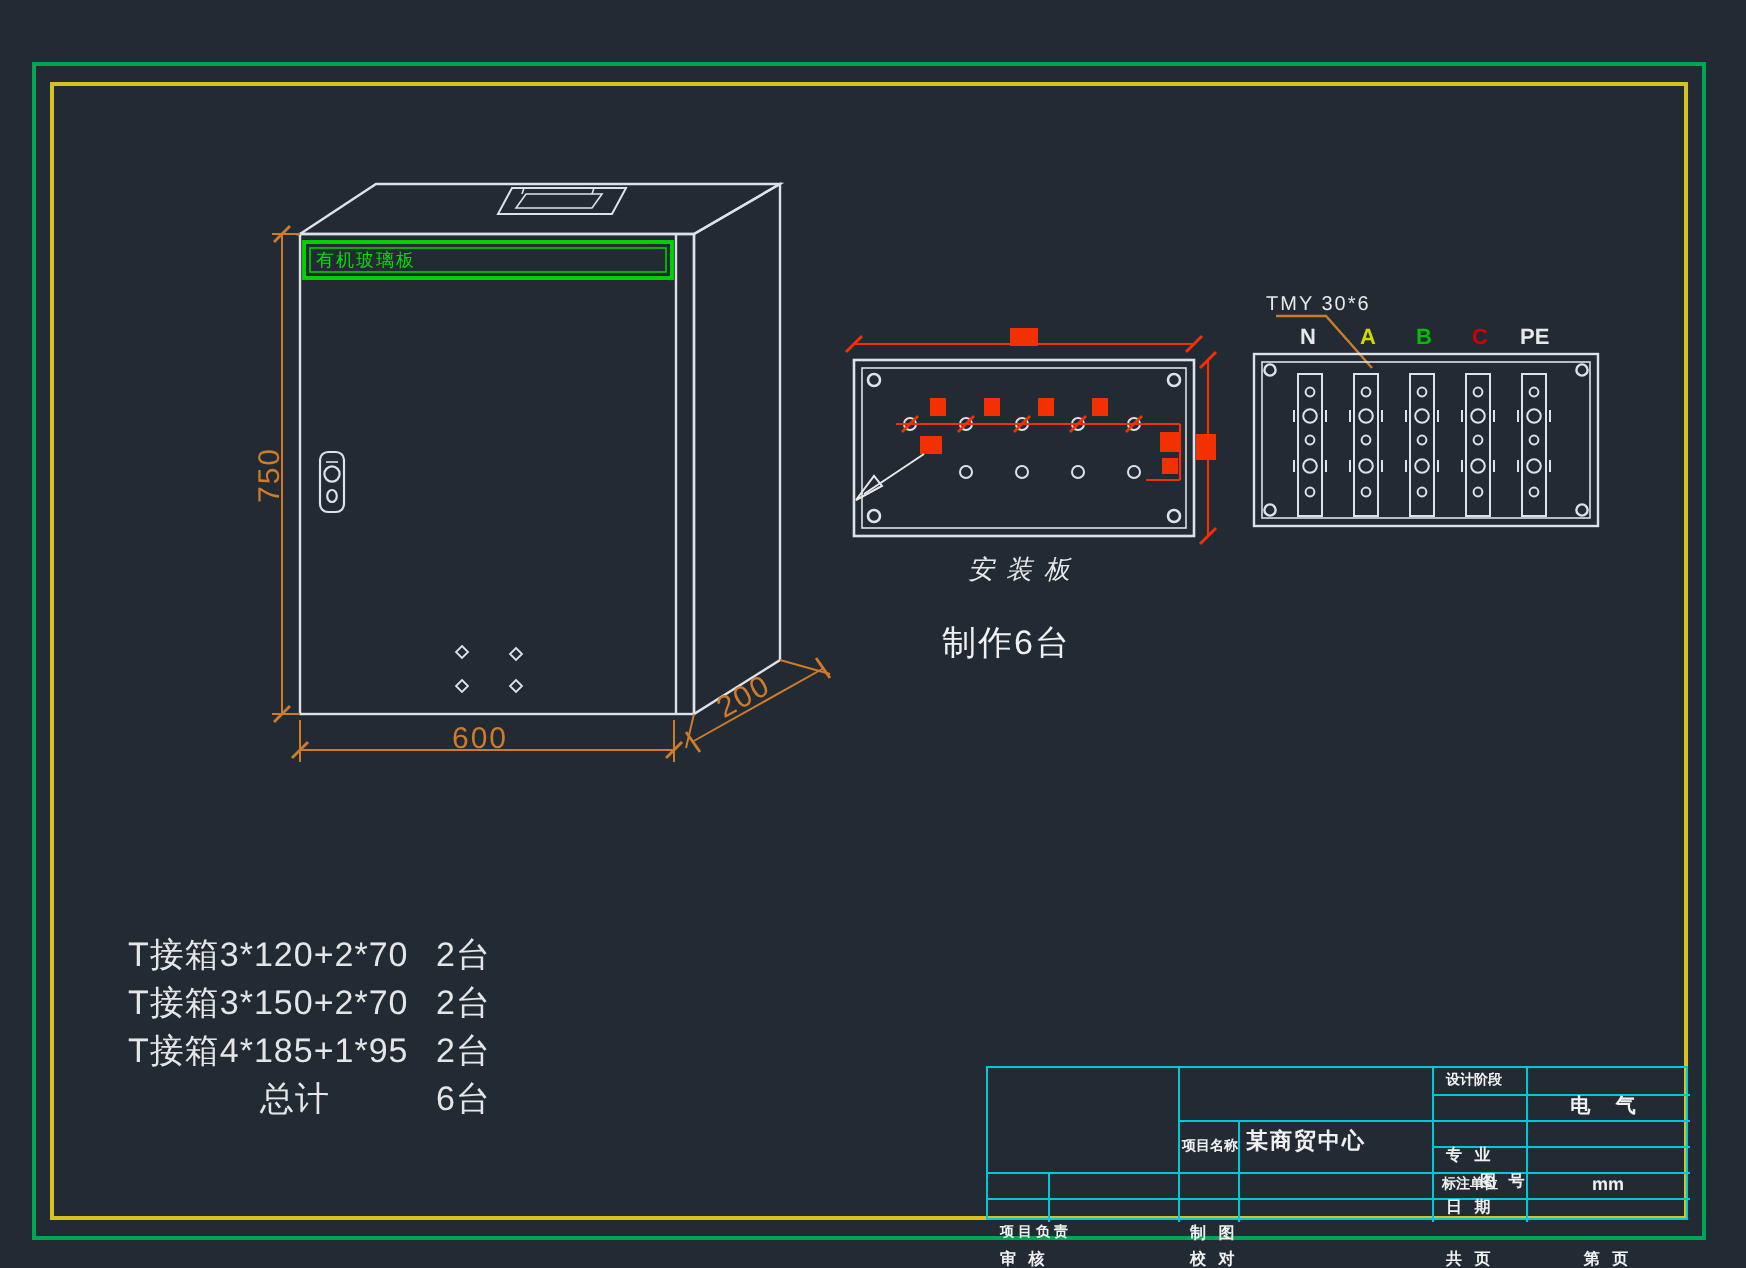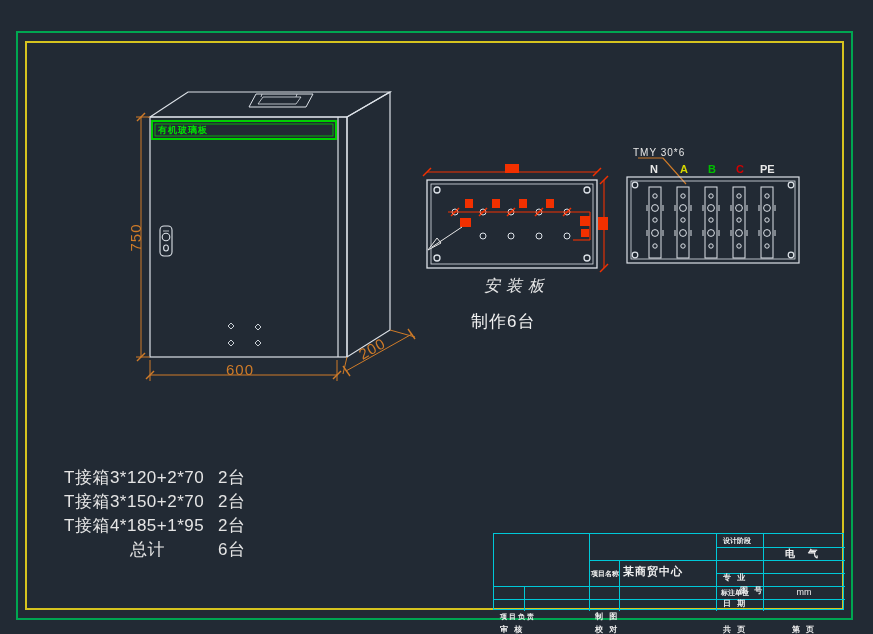--- a/index.html
+++ b/index.html
@@ -9,23 +9,23 @@
   
   #border-outer{left:16px;top:31px;width:837px;height:589px;border:2px solid #00a651;box-sizing:border-box;}
   #border-inner{left:25px;top:41px;width:819px;height:569px;border:2px solid #d6c31f;box-sizing:border-box;}
   
   .cad{position:absolute;color:#e8e8e8;white-space:nowrap;line-height:1;}
   .orange{color:#cf7b28;}
   .dimtext{font-size:15px;letter-spacing:1px;}
   
   .caption-big{font-size:25px;letter-spacing:2px;color:#f0f0f0;}
   
-  .strip-label{font-size:9px;font-weight:bold;color:#00e000;letter-spacing:1px;}
-  
-  .caption-plate{font-size:16px;font-style:italic;letter-spacing:6px;color:#e8e8e8;}
+  .strip-label{font-size:9px;font-weight:normal;color:#00e000;letter-spacing:1px;}
+  
+  .caption-plate{font-size:13px;font-style:italic;letter-spacing:6px;color:#e8e8e8;}
   .note-make{font-size:17px;color:#f0f0f0;letter-spacing:1px;}
   
   .spec{font-size:10px;letter-spacing:1px;color:#e8e8e8;}
   .phase{font-size:11px;font-weight:bold;}
   
   .bom-item{font-size:17px;color:#e5e5e5;letter-spacing:0.5px;}
   
   #tblock{left:493px;top:533px;width:351px;height:77px;border:1px solid #00c8d8;box-sizing:border-box;}
   .tl{position:absolute;background:#00c8d8;}
   .tb-text{position:absolute;color:#f0f0f0;white-space:nowrap;line-height:1;}
@@ -263,18 +263,18 @@
     <span class="tb-text lab8" style="left:6px;top:68px;">审  核</span>
     <span class="tb-text lab8" style="left:101px;top:55px;">制  图</span>
     <span class="tb-text lab8" style="left:101px;top:68px;">校  对</span>
 
     <span class="tb-text lab7" style="left:229px;top:3px;">设计阶段</span>
     <span class="tb-text lab8" style="left:229px;top:16px;">专  业</span>
     <span class="tb-text" style="left:269px;top:15px;width:82px;text-align:center;font-size:10px;font-weight:bold;letter-spacing:5px;">电 气</span>
     <span class="tb-text lab8" style="left:246px;top:29px;">图  号</span>
     <span class="tb-text lab8" style="left:229px;top:42px;">日  期</span>
     <span class="tb-text lab7" style="left:227px;top:55px;">标注单位</span>
-    <span class="tb-text" style="left:269px;top:54px;width:82px;text-align:center;font-size:9px;font-weight:normal;">mm</span>
+    <span class="tb-text" style="left:269px;top:54px;width:82px;text-align:center;font-size:9px;font-weight:bold;">mm</span>
     <span class="tb-text lab8" style="left:229px;top:68px;">共  页</span>
     <span class="tb-text lab8" style="left:269px;top:68px;width:82px;text-align:center;">第  页</span>
   </div>
 
 </div>
 
 </body></html>

